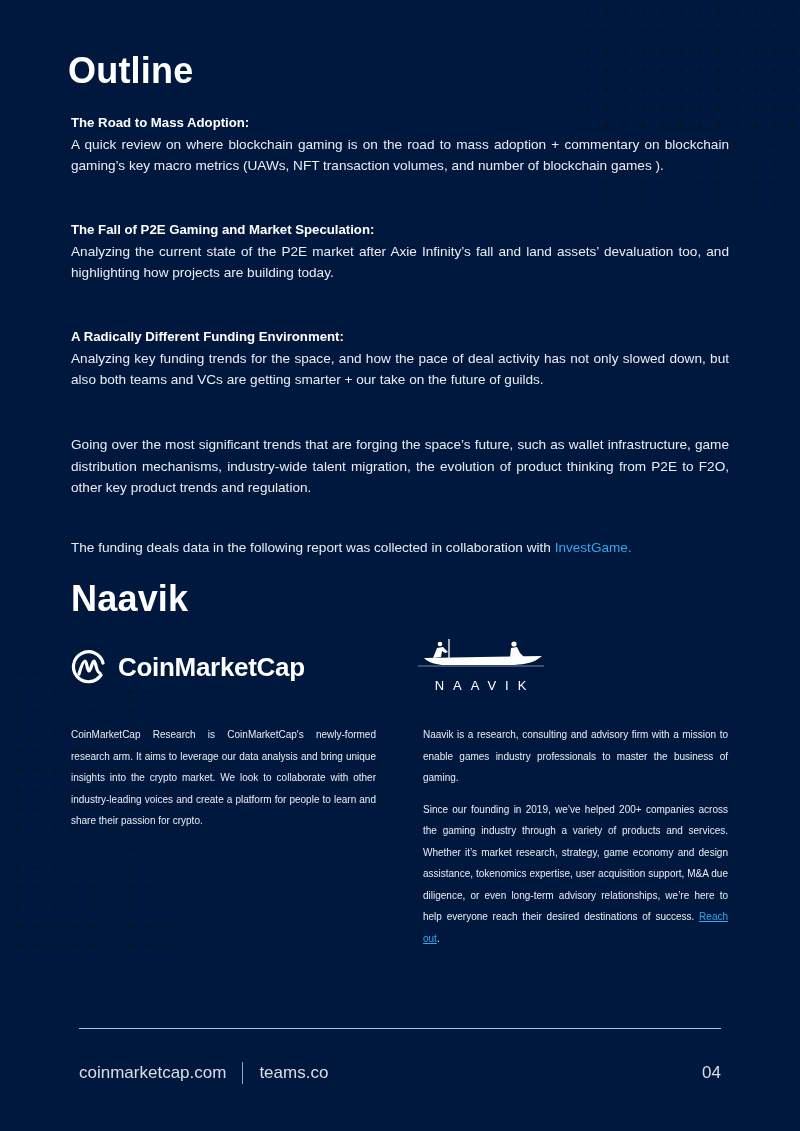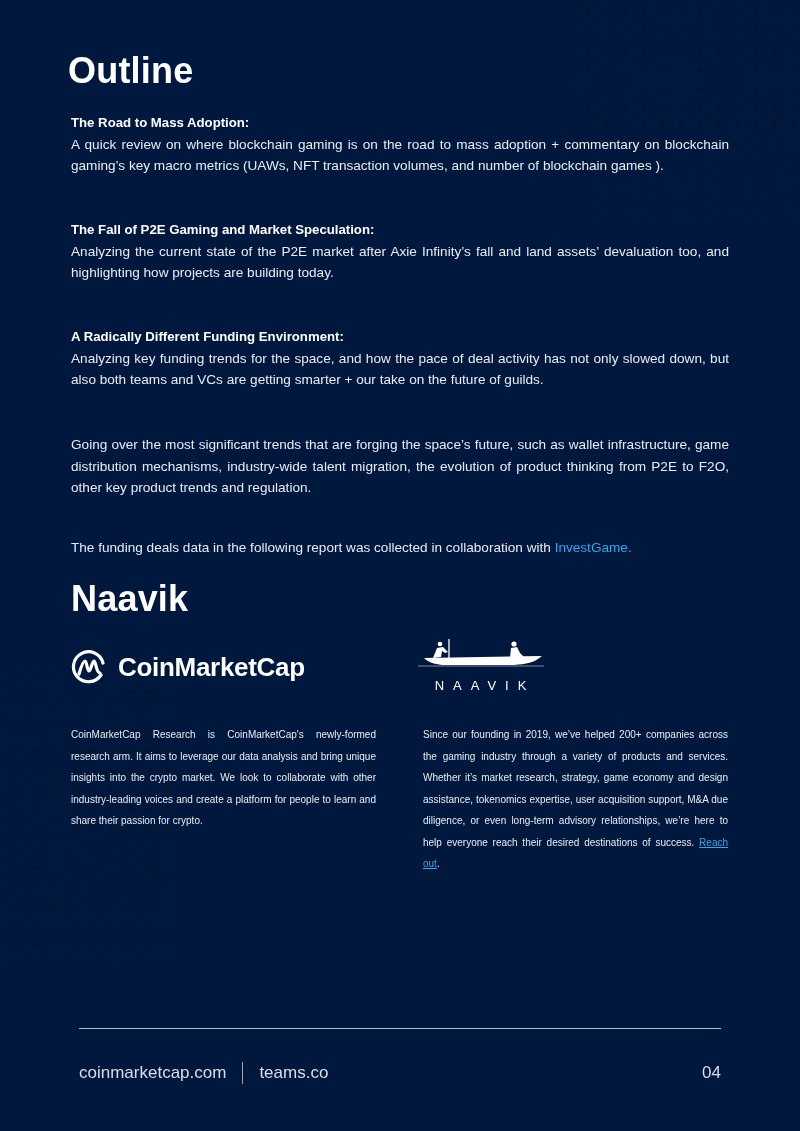--- a/index.html
+++ b/index.html
@@ -91,20 +91,21 @@
     <rect x="2" y="27.5" width="126" height="1" fill="#c9d2e0" opacity="0.6"></rect>
   </svg>
   <div class="wordmark">NAAVIK</div>
 </div>
 
 <div class="col" style="left:71px; top:724px;">
   <p>CoinMarketCap Research is CoinMarketCap's newly-formed research arm. It aims to leverage our data analysis and bring unique insights into the crypto market. We look to collaborate with other industry-leading voices and create a platform for people to learn and share their passion for crypto.</p>
 </div>
 
 <div class="col" style="left:423px; top:724px;">
+  <p>Naavik is a research, consulting and advisory firm with a mission to enable games industry professionals to master the business of gaming.</p>
   <p><span>Since our founding in 2019, we’ve helped 200+ companies across the gaming industry through a variety of products and services. Whether it’s market research, strategy, game economy and design assistance, tokenomics expertise, user acquisition support, M&amp;A due diligence, or even long-term advisory relationships, we’re here to help everyone reach their desired destinations of success. </span><span class="link-u">Reach out</span><span>.</span></p>
 </div>
 
 <div class="rule"></div>
 
 <div class="footer">
   <span>coinmarketcap.com</span>
   <span class="sep"></span>
   <span>teams.co</span>
   <span class="page-num">04</span>

